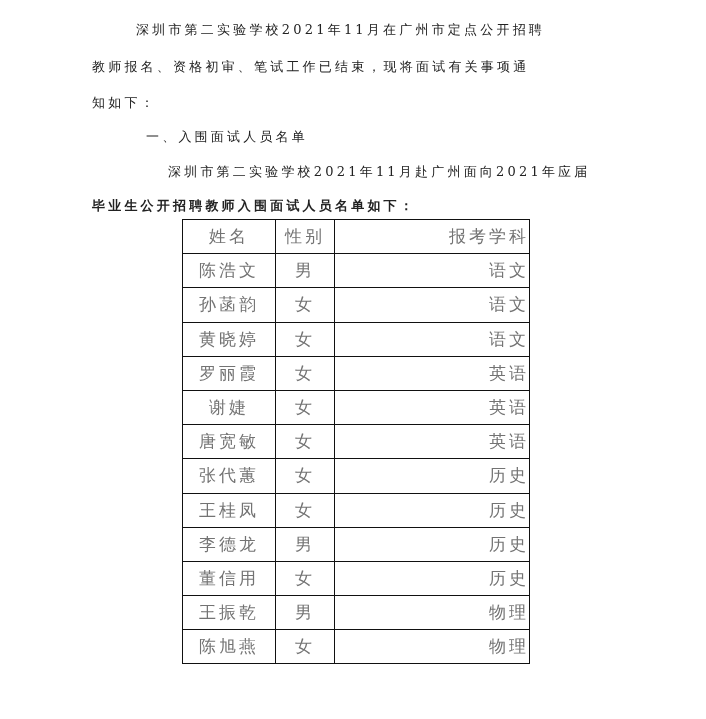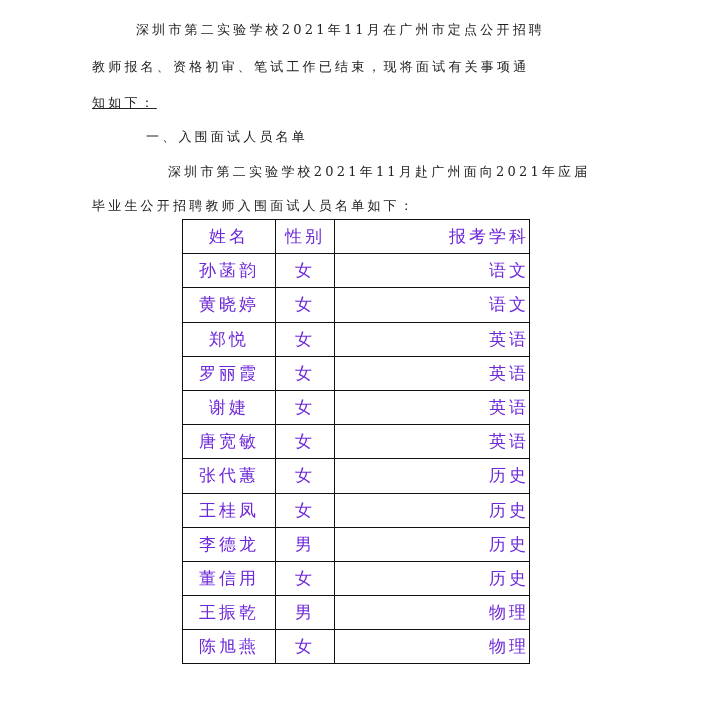--- a/index.html
+++ b/index.html
@@ -1,60 +1,60 @@
 <!DOCTYPE html>
 <html><head>
 <meta charset="utf-8">
 <style>
   html, body { margin: 0; padding: 0; background: #ffffff; }
   body { width: 706px; height: 719px; position: relative; overflow: hidden;
          font-family: "DejaVu Serif", "Liberation Serif", serif; color: #222; }
   .para { position: absolute; font-size: 13px; letter-spacing: 3.2px; white-space: nowrap; line-height: 20px; }
   #p1a { left: 136px; top: 20px; }
   #p1b { left: 92px;  top: 57px; }
-  #p1c { left: 92px;  top: 93px; text-decoration: underline; }
+  #p1c { left: 92px;  top: 93px; }
   #h1  { left: 136px; top: 127px; margin-left: 10px; }
   #p2a { left: 136px; top: 162px; margin-left: 32px; }
-  #p2b { left: 92px;  top: 196px; }
+  #p2b { left: 92px;  top: 196px; font-weight: bold; }
   table { position: absolute; left: 182px; top: 219px; border-collapse: collapse; }
   td { border: 1.5px solid #111; height: 33.2px; padding: 0; text-align: center;
-       font-size: 17px; letter-spacing: 3px; color: #6d28d9; }
+       font-size: 17px; letter-spacing: 3px; color: #737373; }
   td.c1 { width: 92px; } td.c2 { width: 58px; } td.c3 { width: 194px; text-align: right; }
 </style>
 </head>
 <body>
 
 <div id="p1a" class="para">深圳市第二实验学校2021年11月在广州市定点公开招聘</div>
 <div id="p1b" class="para">教师报名、资格初审、笔试工作已结束，现将面试有关事项通</div>
 <div id="p1c" class="para">知如下：</div>
 <div id="h1" class="para">一、入围面试人员名单</div>
 <div id="p2a" class="para">深圳市第二实验学校2021年11月赴广州面向2021年应届</div>
 <div id="p2b" class="para">毕业生公开招聘教师入围面试人员名单如下：</div>
 
 <table>
   <tbody id="tbody">
     <tr>
       <td class="c1">姓名</td>
       <td class="c2">性别</td>
       <td class="c3">报考学科</td>
     </tr>
+  <tr>
+        <td class="c1">陈浩文</td>
+        <td class="c2">男</td>
+        <td class="c3">语文</td>
+      </tr>
       <tr>
         <td class="c1">孙菡韵</td>
         <td class="c2">女</td>
         <td class="c3">语文</td>
       </tr>
       <tr>
         <td class="c1">黄晓婷</td>
         <td class="c2">女</td>
         <td class="c3">语文</td>
-      </tr>
-      <tr>
-        <td class="c1">郑悦</td>
-        <td class="c2">女</td>
-        <td class="c3">英语</td>
       </tr>
       <tr>
         <td class="c1">罗丽霞</td>
         <td class="c2">女</td>
         <td class="c3">英语</td>
       </tr>
       <tr>
         <td class="c1">谢婕</td>
         <td class="c2">女</td>
         <td class="c3">英语</td>

